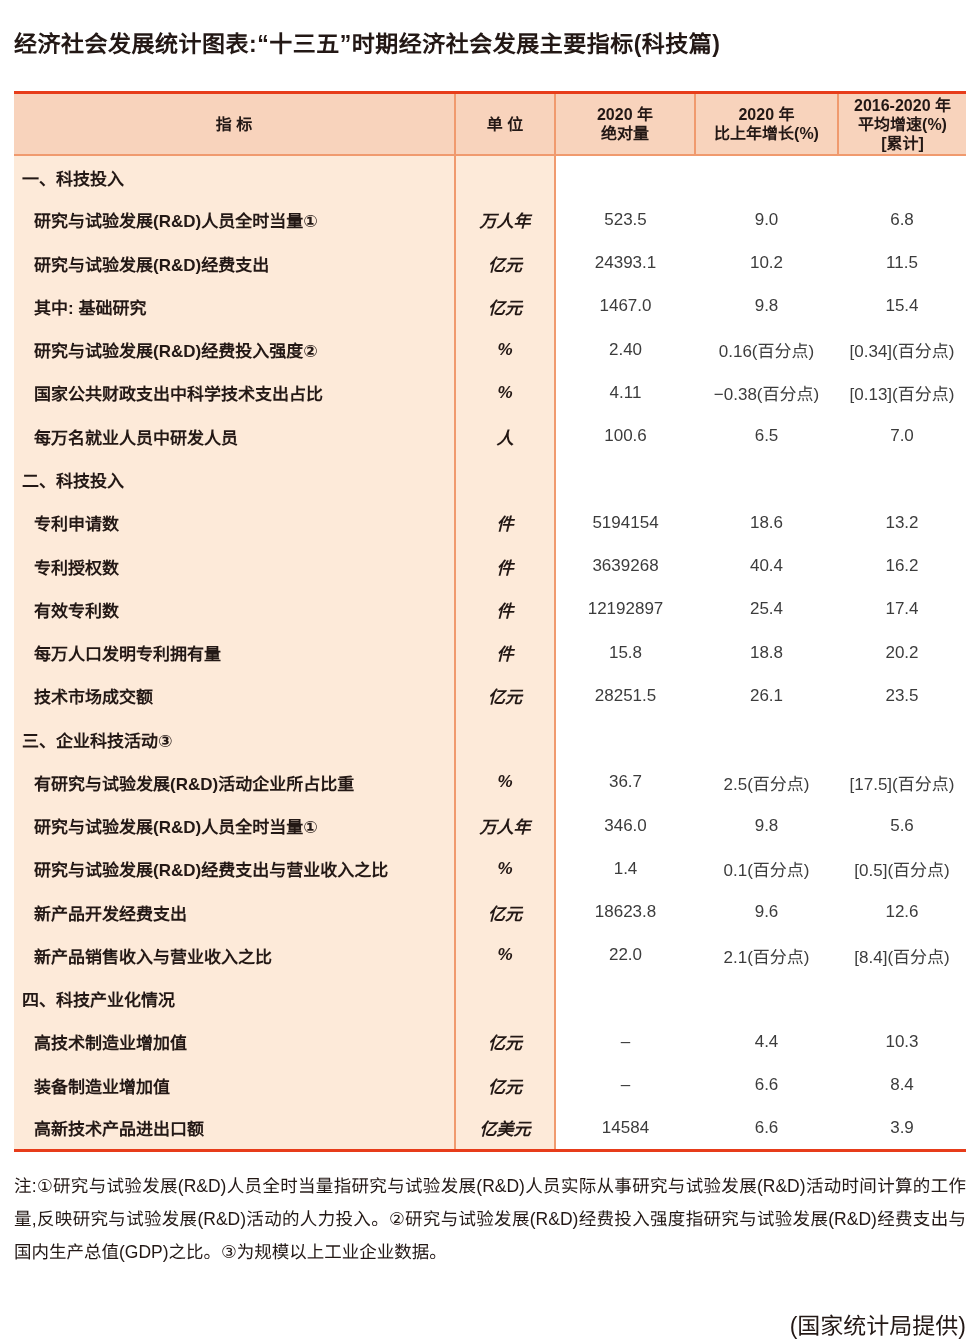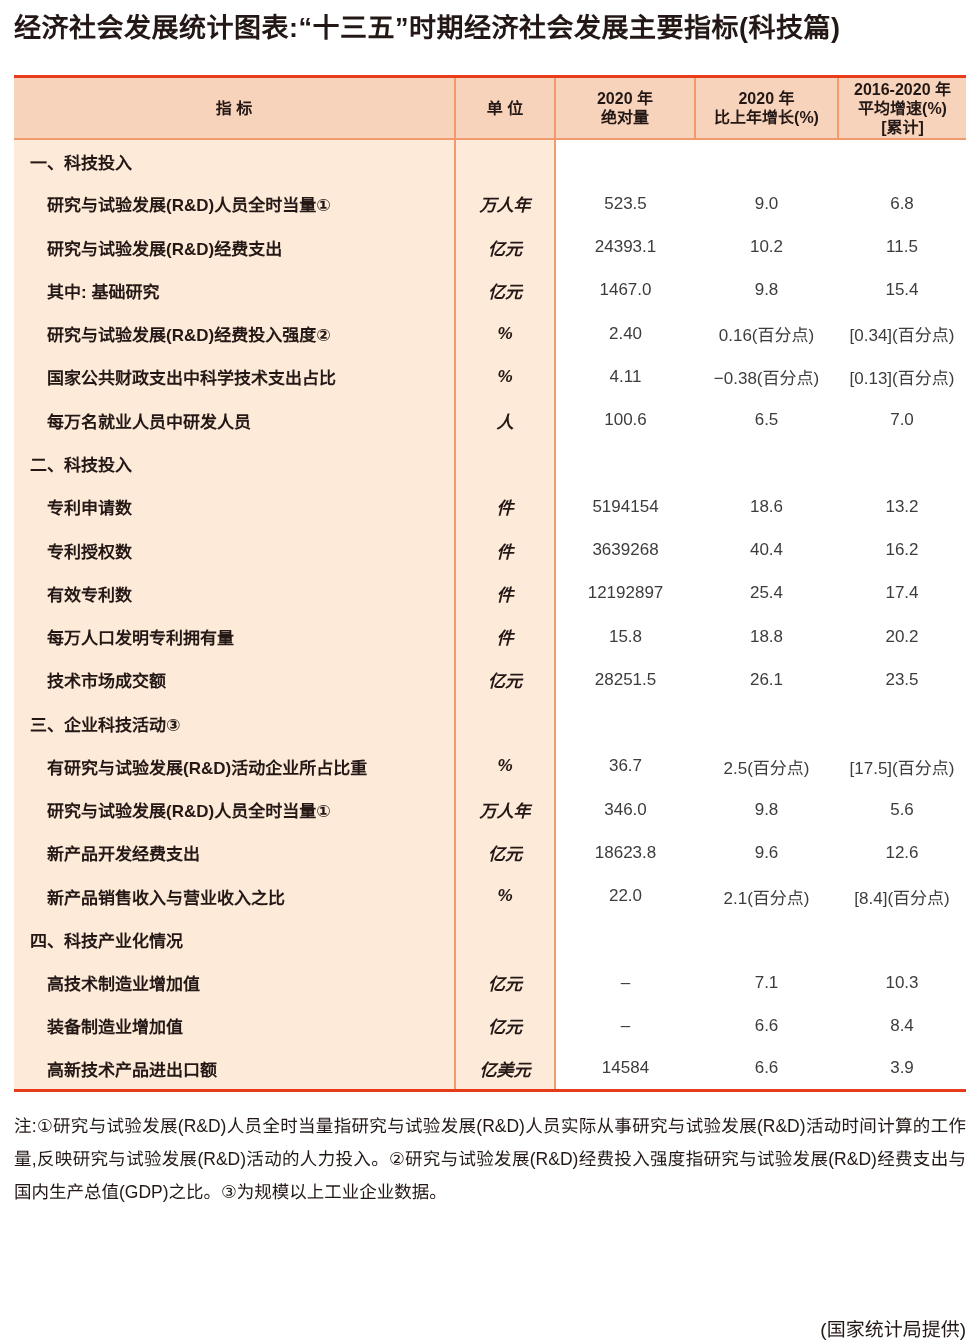--- a/index.html
+++ b/index.html
@@ -8,22 +8,22 @@
     background: #ffffff;
     font-family: "Liberation Sans", "DejaVu Sans", sans-serif;
   }
   body {
     width: 980px;
     height: 1344px;
     position: relative;
     overflow: hidden;
   }
   .page-title {
-    margin: 8px 14px 0 14px;
-    font-size: 27px;
+    margin: 24px 14px 0 14px;
+    font-size: 23px;
     line-height: 40px;
     font-weight: bold;
     color: #231815;
     letter-spacing: 0.5px;
     white-space: nowrap;
   }
   table.stat-table {
     table-layout: fixed;
     width: 952px;
     margin: 27px 14px 0 14px;
@@ -57,25 +57,25 @@
   td {
     padding: 0;
     vertical-align: middle;
     font-size: 17px;
   }
   td.label {
     background: #fdead9;
     border-right: 2px solid #f09a6e;
     font-weight: bold;
     color: #231815;
-    padding-left: 33px;
+    padding-left: 20px;
     text-align: left;
     white-space: nowrap;
   }
-  tr.section td.label { padding-left: 16px; }
+  tr.section td.label { padding-left: 8px; }
   td.unit {
     background: #fdead9;
     border-right: 2px solid #f09a6e;
     font-weight: bold;
     color: #231815;
     text-align: center;
     font-style: italic;
   }
   td.num {
     background: #ffffff;
@@ -89,21 +89,21 @@
     width: 952px;
     font-size: 17.5px;
     line-height: 33px;
     color: #231815;
     text-align: justify;
   }
   .source-credit {
     position: absolute;
     right: 14px;
     bottom: 3px;
-    font-size: 19px;
+    font-size: 23px;
     color: #231815;
   }
 </style>
 </head>
 <body>
 
 <h1 class="page-title">经济社会发展统计图表:“十三五”时期经济社会发展主要指标(科技篇)</h1>
 
 <table class="stat-table">
   <colgroup>
@@ -233,20 +233,27 @@
         <td class="num">[17.5](百分点)</td>
       </tr>
       <tr>
         <td class="label">研究与试验发展(R&amp;D)人员全时当量①</td>
         <td class="unit">万人年</td>
         <td class="num">346.0</td>
         <td class="num">9.8</td>
         <td class="num">5.6</td>
       </tr>
       <tr>
+        <td class="label">研究与试验发展(R&amp;D)经费支出与营业收入之比</td>
+        <td class="unit">%</td>
+        <td class="num">1.4</td>
+        <td class="num">0.1(百分点)</td>
+        <td class="num">[0.5](百分点)</td>
+      </tr>
+      <tr>
         <td class="label">新产品开发经费支出</td>
         <td class="unit">亿元</td>
         <td class="num">18623.8</td>
         <td class="num">9.6</td>
         <td class="num">12.6</td>
       </tr>
       <tr>
         <td class="label">新产品销售收入与营业收入之比</td>
         <td class="unit">%</td>
         <td class="num">22.0</td>
@@ -257,21 +264,21 @@
         <td class="label">四、科技产业化情况</td>
         <td class="unit"></td>
         <td class="num"></td>
         <td class="num"></td>
         <td class="num"></td>
       </tr>
       <tr>
         <td class="label">高技术制造业增加值</td>
         <td class="unit">亿元</td>
         <td class="num">–</td>
-        <td class="num">7.1</td>
+        <td class="num">4.4</td>
         <td class="num">10.3</td>
       </tr>
       <tr>
         <td class="label">装备制造业增加值</td>
         <td class="unit">亿元</td>
         <td class="num">–</td>
         <td class="num">6.6</td>
         <td class="num">8.4</td>
       </tr>
       <tr>

